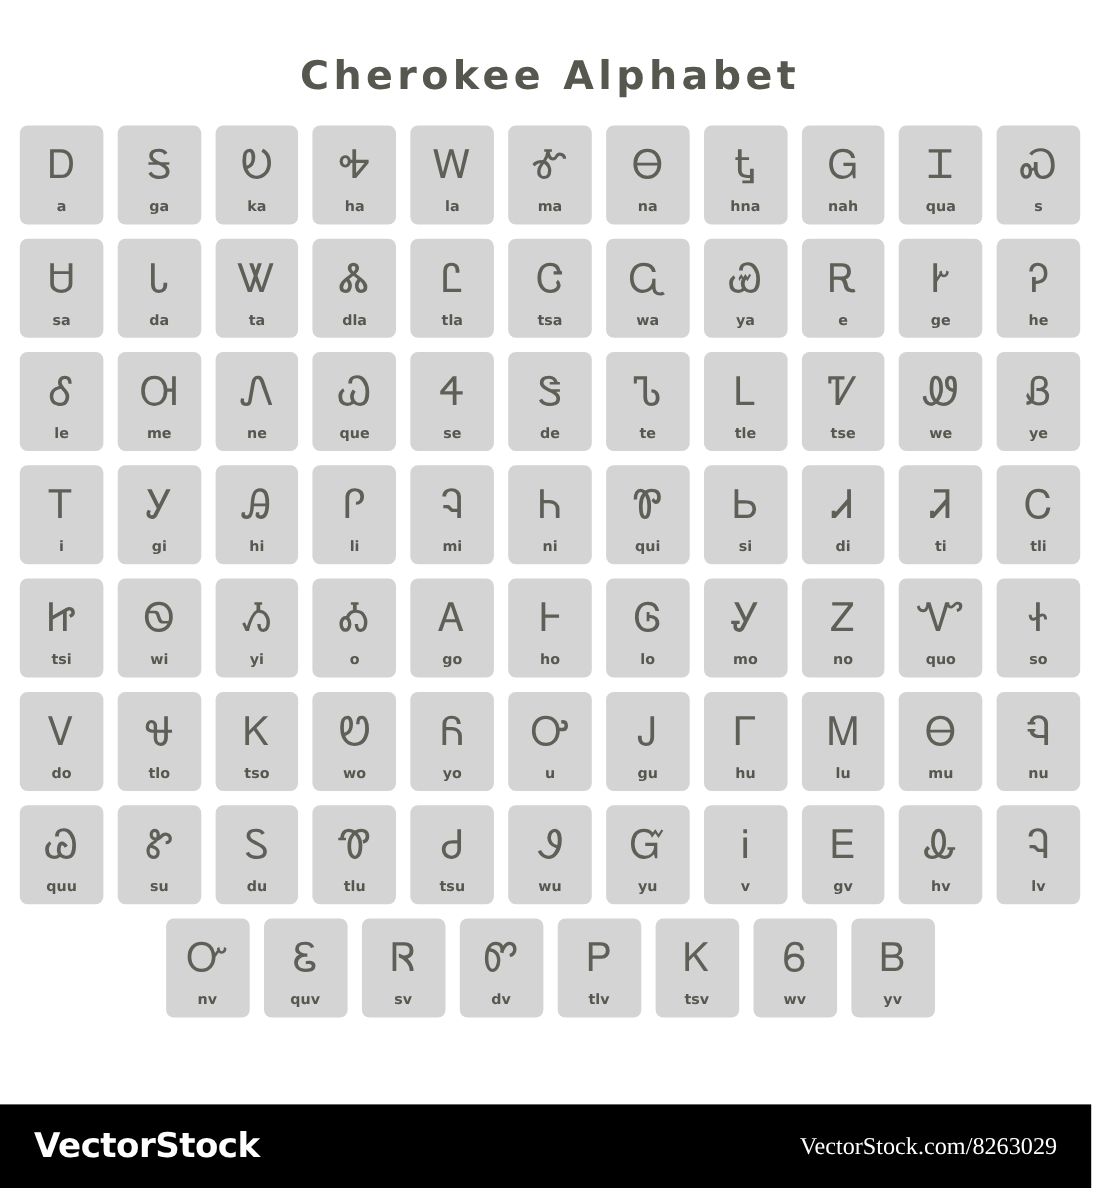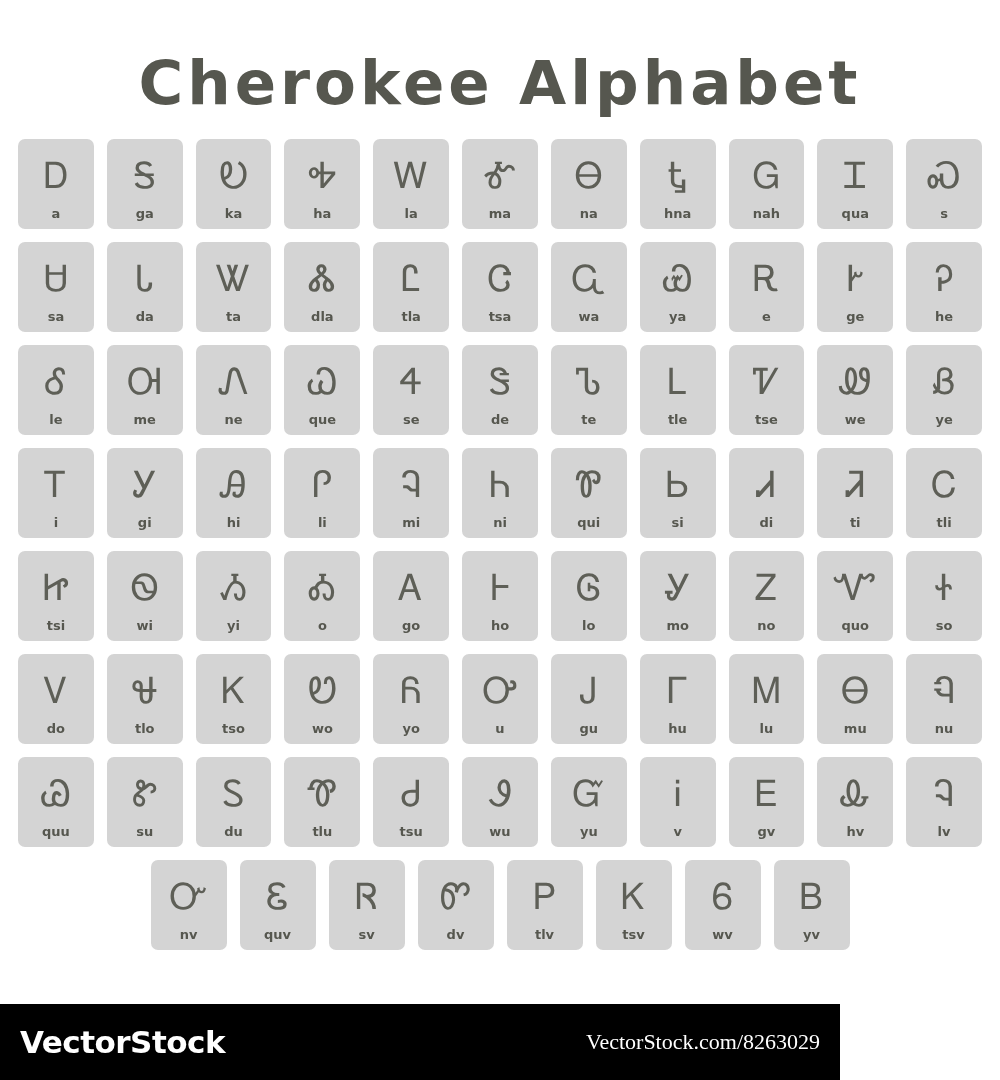--- a/index.html
+++ b/index.html
@@ -15,21 +15,21 @@
   }
   .page {
     position: relative;
     width: 1000px;
     height: 1080px;
     background: #ffffff;
   }
   .title {
     text-align: center;
     font-family: "DejaVu Sans", sans-serif;
-    font-size: 61px;
+    font-size: 36px;
     font-weight: bold;
     color: #56574f;
     letter-spacing: 4px;
     padding-top: 52px;
     margin: 0;
     line-height: 1;
   }
   .grid-wrap {
     padding: 26px 18px 0 18px;
   }
@@ -66,28 +66,28 @@
     font-family: "DejaVu Sans", sans-serif;
     font-size: 13px;
     color: #56574f;
     font-weight: bold;
     line-height: 1;
   }
   .footer {
     position: absolute;
     left: 0;
     bottom: 0;
-    width: 840px;
+    width: 992px;
     height: 76px;
     background: #000000;
     display: flex;
     align-items: center;
     justify-content: space-between;
     box-sizing: border-box;
-    padding: 0 20px;
+    padding: 0 31px;
   }
   .footer-brand {
     color: #ffffff;
     font-family: "DejaVu Sans", sans-serif;
     font-size: 31px;
     font-weight: bold;
     letter-spacing: -0.5px;
   }
   .footer-url {
     color: #ffffff;

